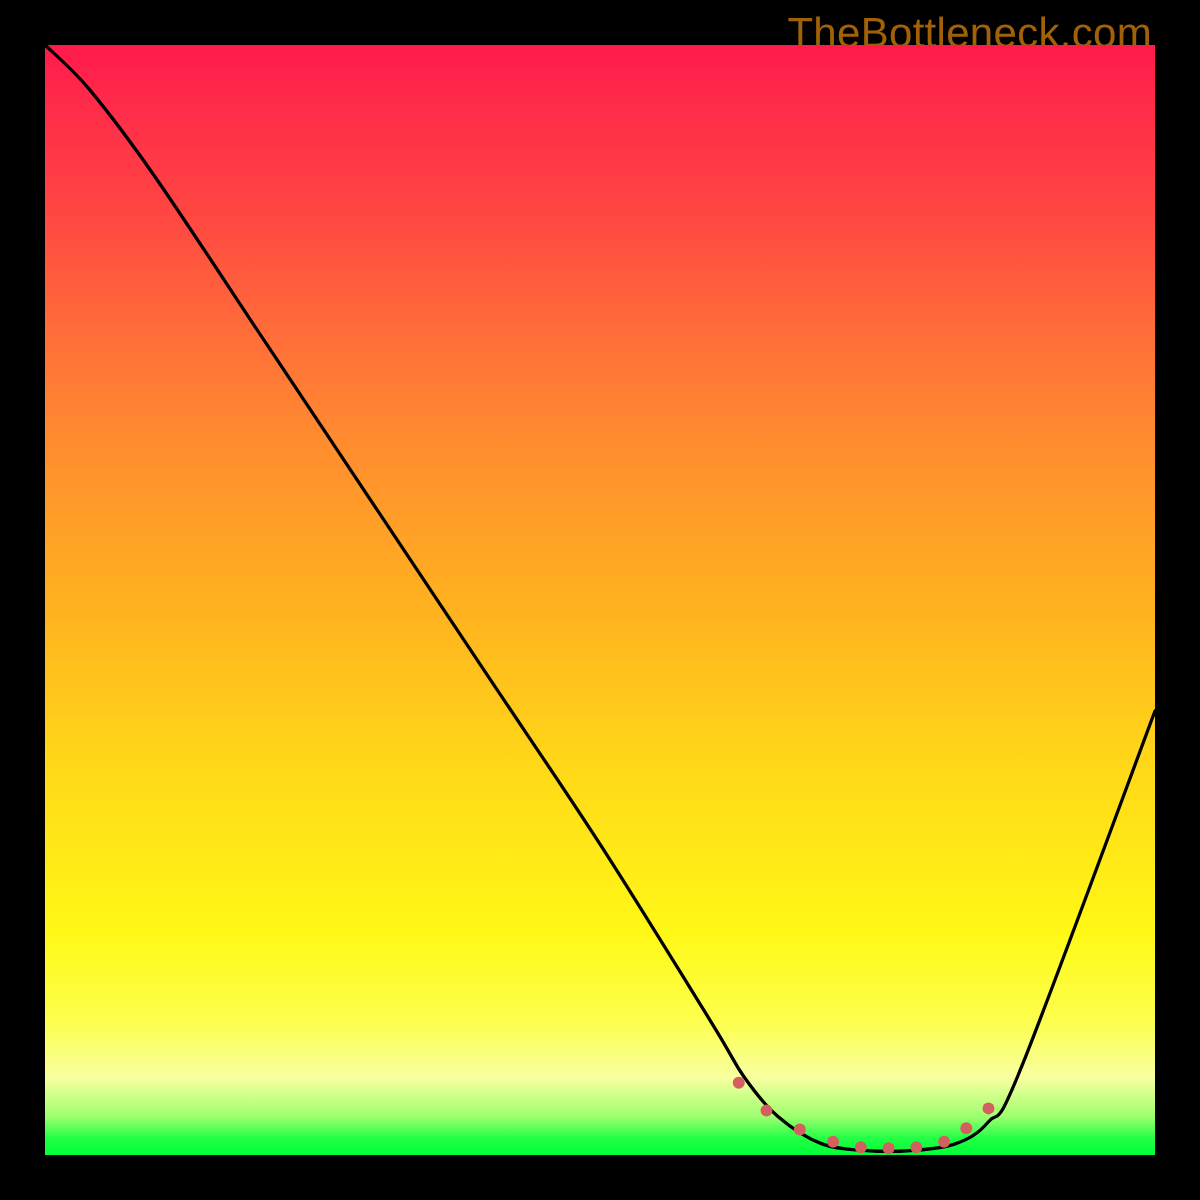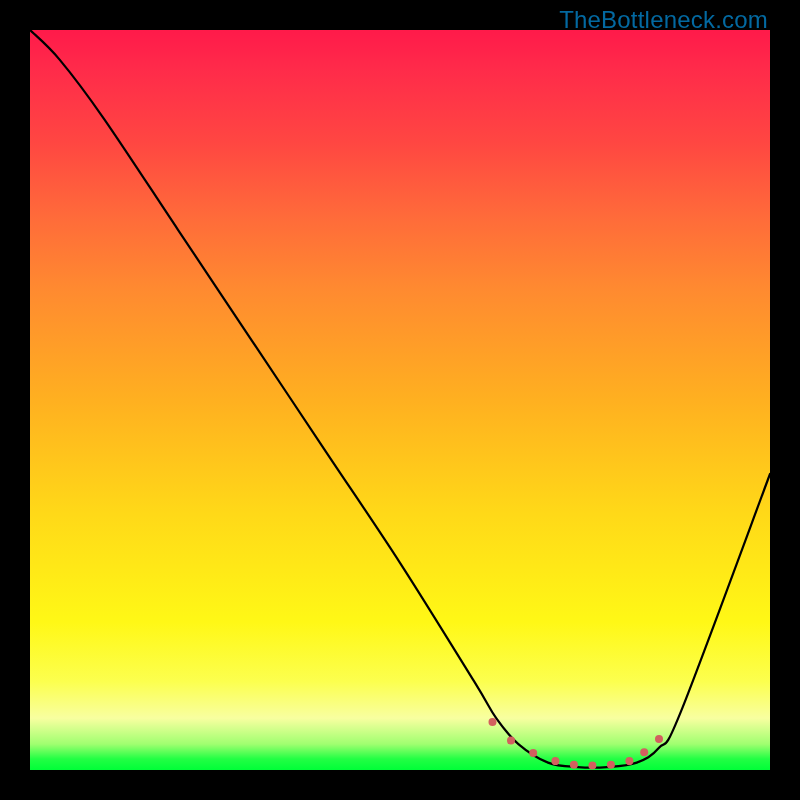--- a/index.html
+++ b/index.html
@@ -37,22 +37,22 @@
       #a0ff70 96.5%,
       #22ff44 98.5%,
       #00ff38 100%
     );
   }
   .attribution {
     position: absolute;
     right: 32px;
     top: 6px;
     font-family: Arial, Helvetica, sans-serif;
-    font-size: 24px;
-    color: #0369a1;
+    font-size: 28px;
+    color: #a16207;
     letter-spacing: 0.2px;
   }
   svg.curve {
     position: absolute;
     left: 0;
     top: 0;
     width: 100%;
     height: 100%;
     overflow: visible;
   }

